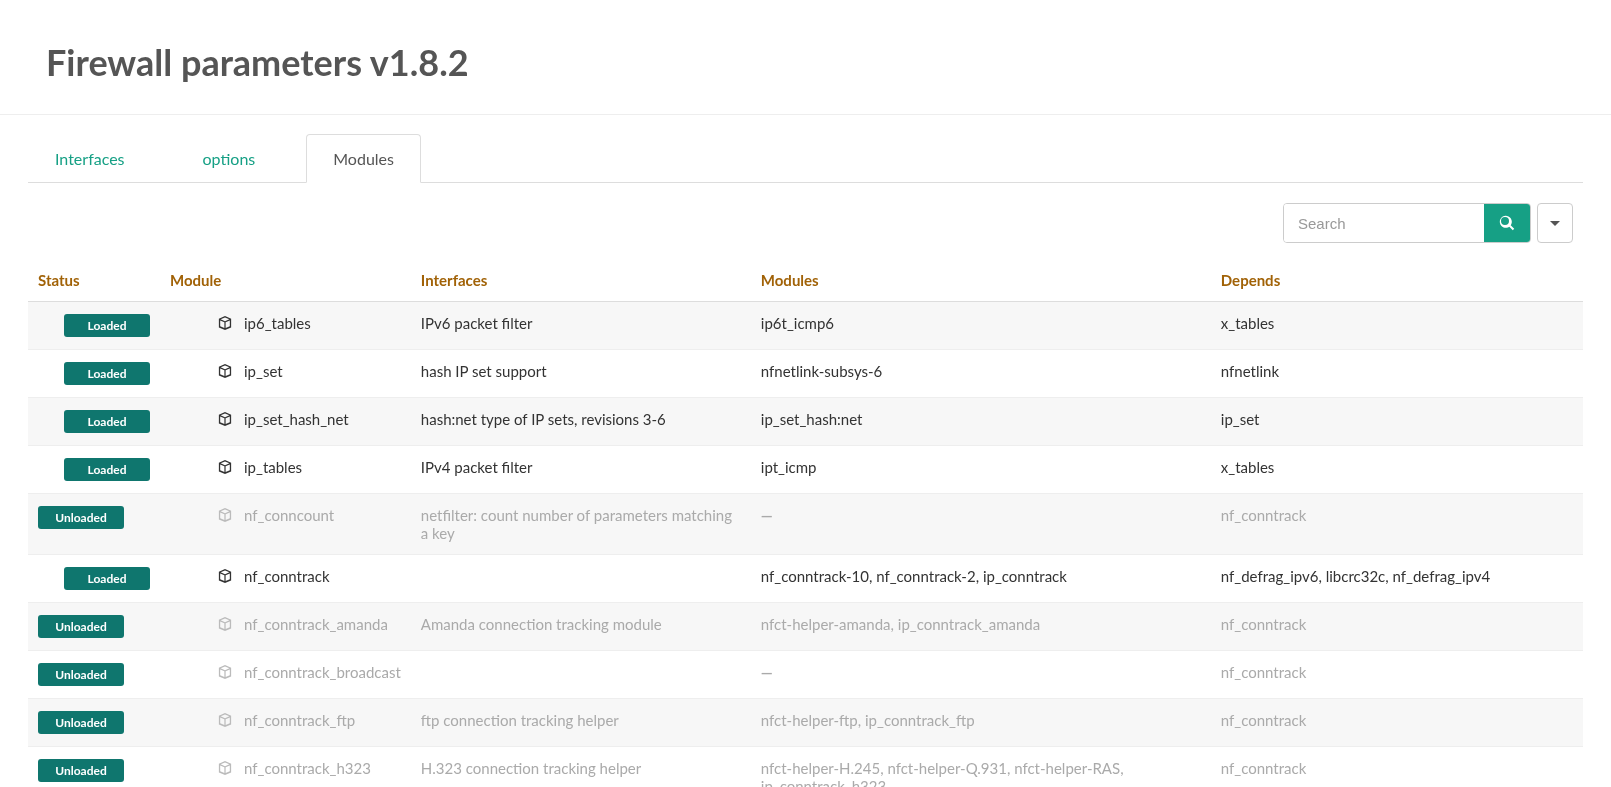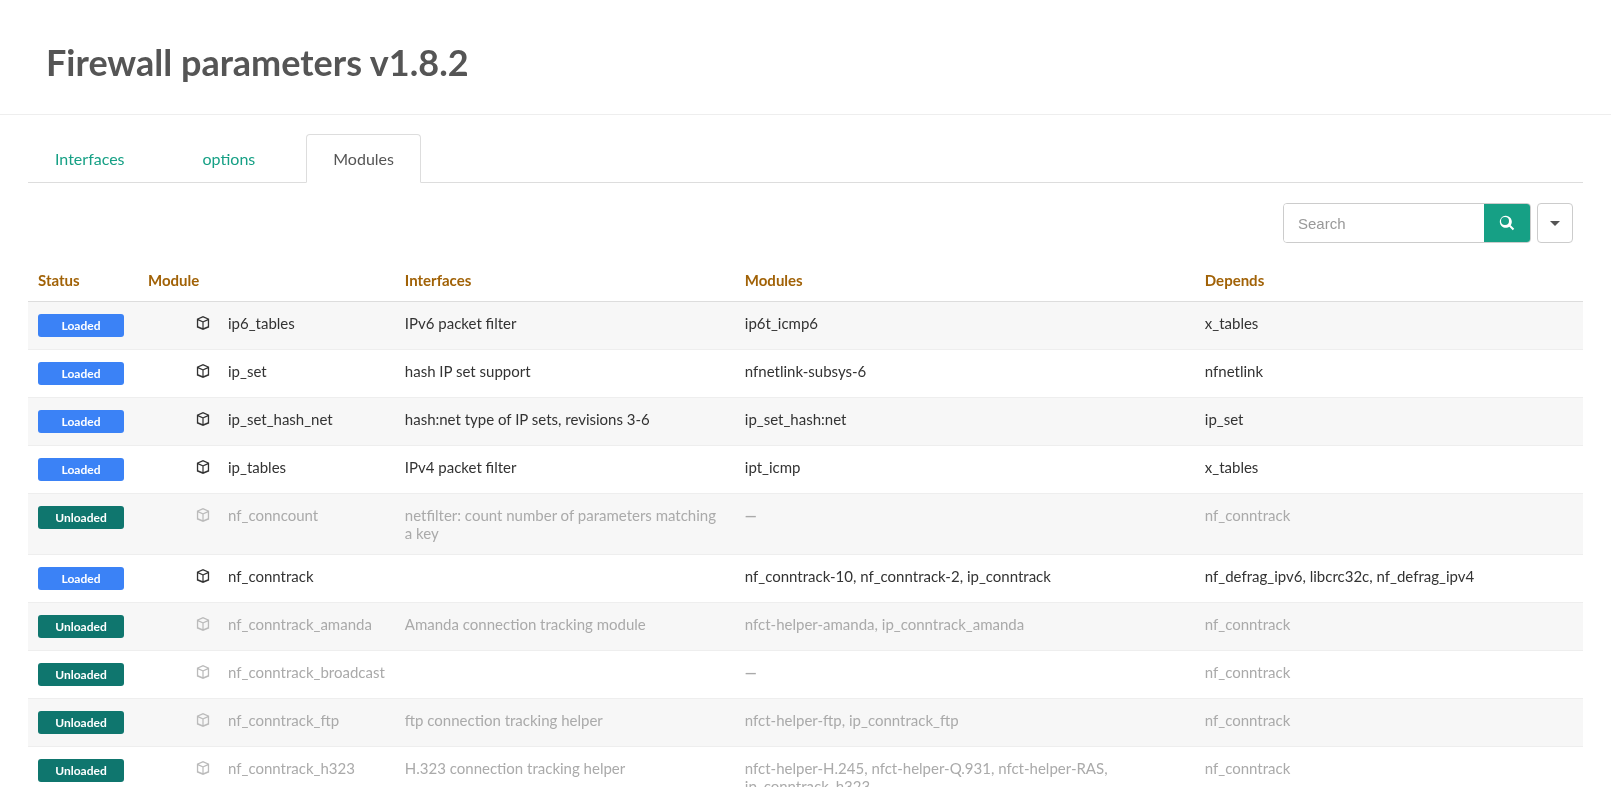--- a/index.html
+++ b/index.html
@@ -16,23 +16,23 @@
 .search-input::placeholder { color: #999; }
 .search-btn { background: #16a085; border: none; width: 46px; display: flex; align-items: center; justify-content: center; cursor: pointer; }
 .search-btn svg { width: 16px; height: 16px; fill: #fff; }
 .caret-btn { border: 1px solid #ccc; border-radius: 4px; width: 36px; height: 40px; margin-left: 6px; background: #fff; display: flex; align-items: center; justify-content: center; cursor: pointer; }
 .caret-btn::after { content: ""; border-left: 5px solid transparent; border-right: 5px solid transparent; border-top: 5px solid #555; }
 table { width: 100%; border-collapse: collapse; }
 th { text-align: left; font-weight: 700; font-size: 15px; color: #a16207; padding: 12px 10px; border-bottom: 1px solid #ddd; }
 td { padding: 12px 10px; font-size: 15px; vertical-align: top; border-bottom: 1px solid #eee; }
 tbody tr:nth-child(odd) { background: #f7f7f7; }
 .badge { display: inline-block; padding: 4px 14px; border-radius: 3px; color: #fff; font-size: 12px; font-weight: 700; min-width: 86px; text-align: center; }
-.badge-loaded { background: #3b82f6; }
+.badge-loaded { background: #0f766e; margin-left: 26px; }
 .badge-unloaded { background: #0f766e; }
-.mod-cell { display: flex; align-items: center; gap: 18px; padding-left: 48px; }
+.mod-cell { display: flex; align-items: center; gap: 12px; padding-left: 48px; }
 .pkg-icon { width: 14px; height: 14px; flex-shrink: 0; }
 .unloaded-row td { color: #aaa; }
 .unloaded-row .pkg-icon path { fill: #bbb; }
 .dash { color: #aaa; font-weight: 700; }
 .col-status { width: 110px; }
 .col-module { width: 200px; }
 .col-desc { width: 340px; }
 .col-aliases { width: 460px; }
 </style>
 </head>

